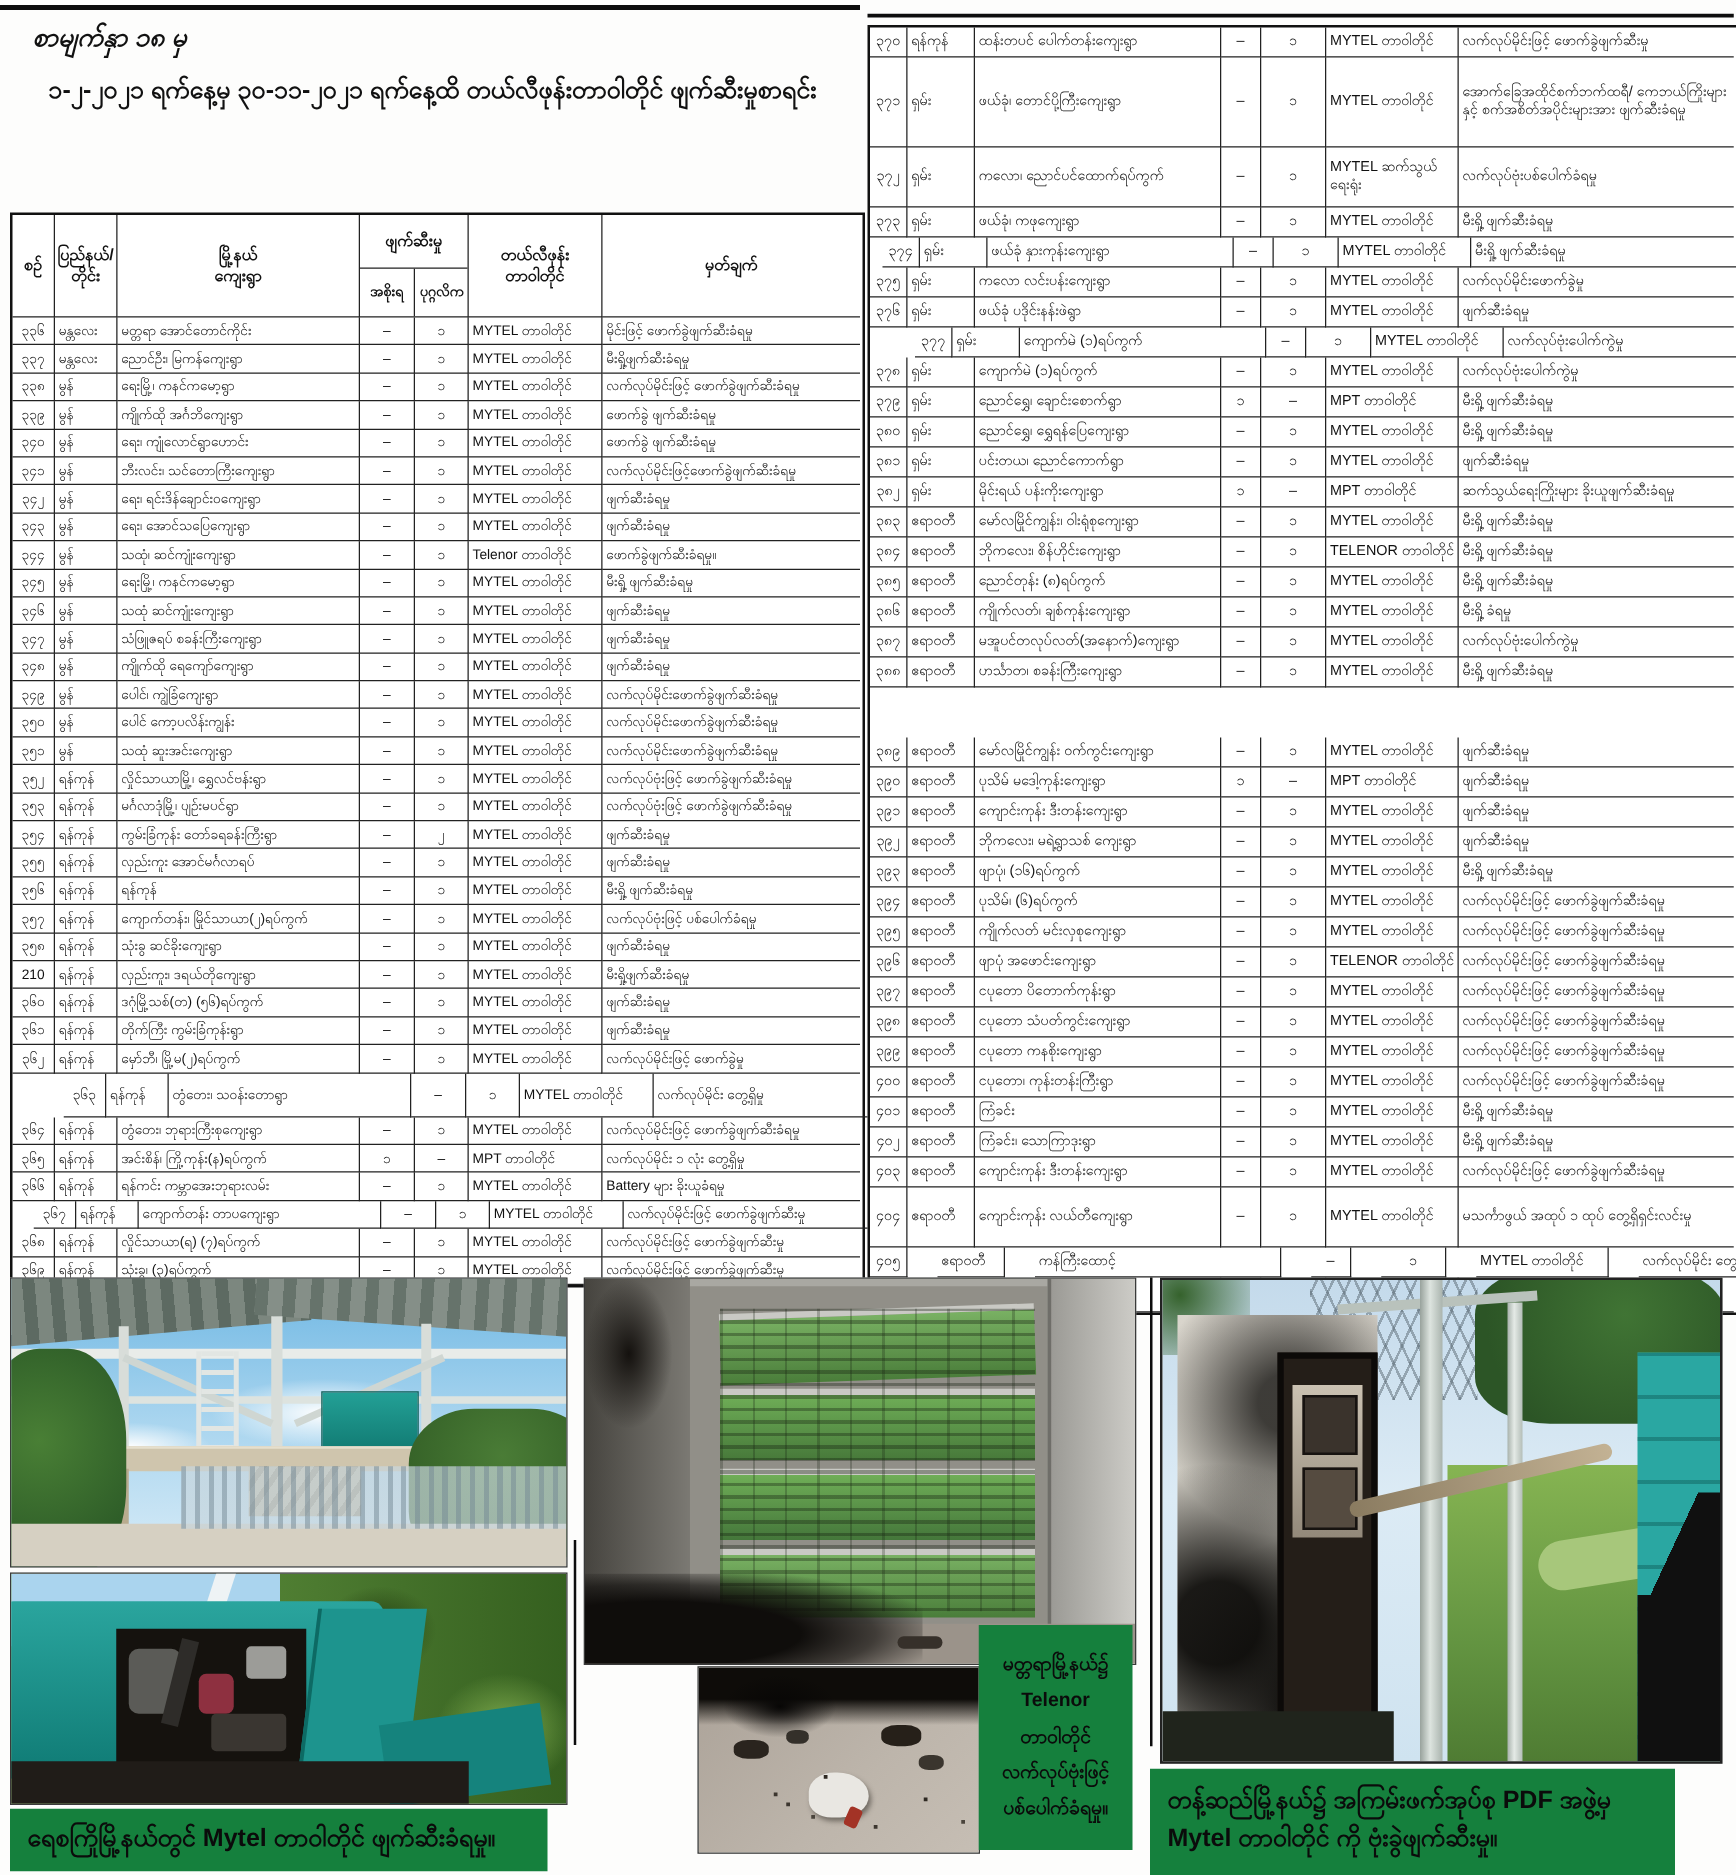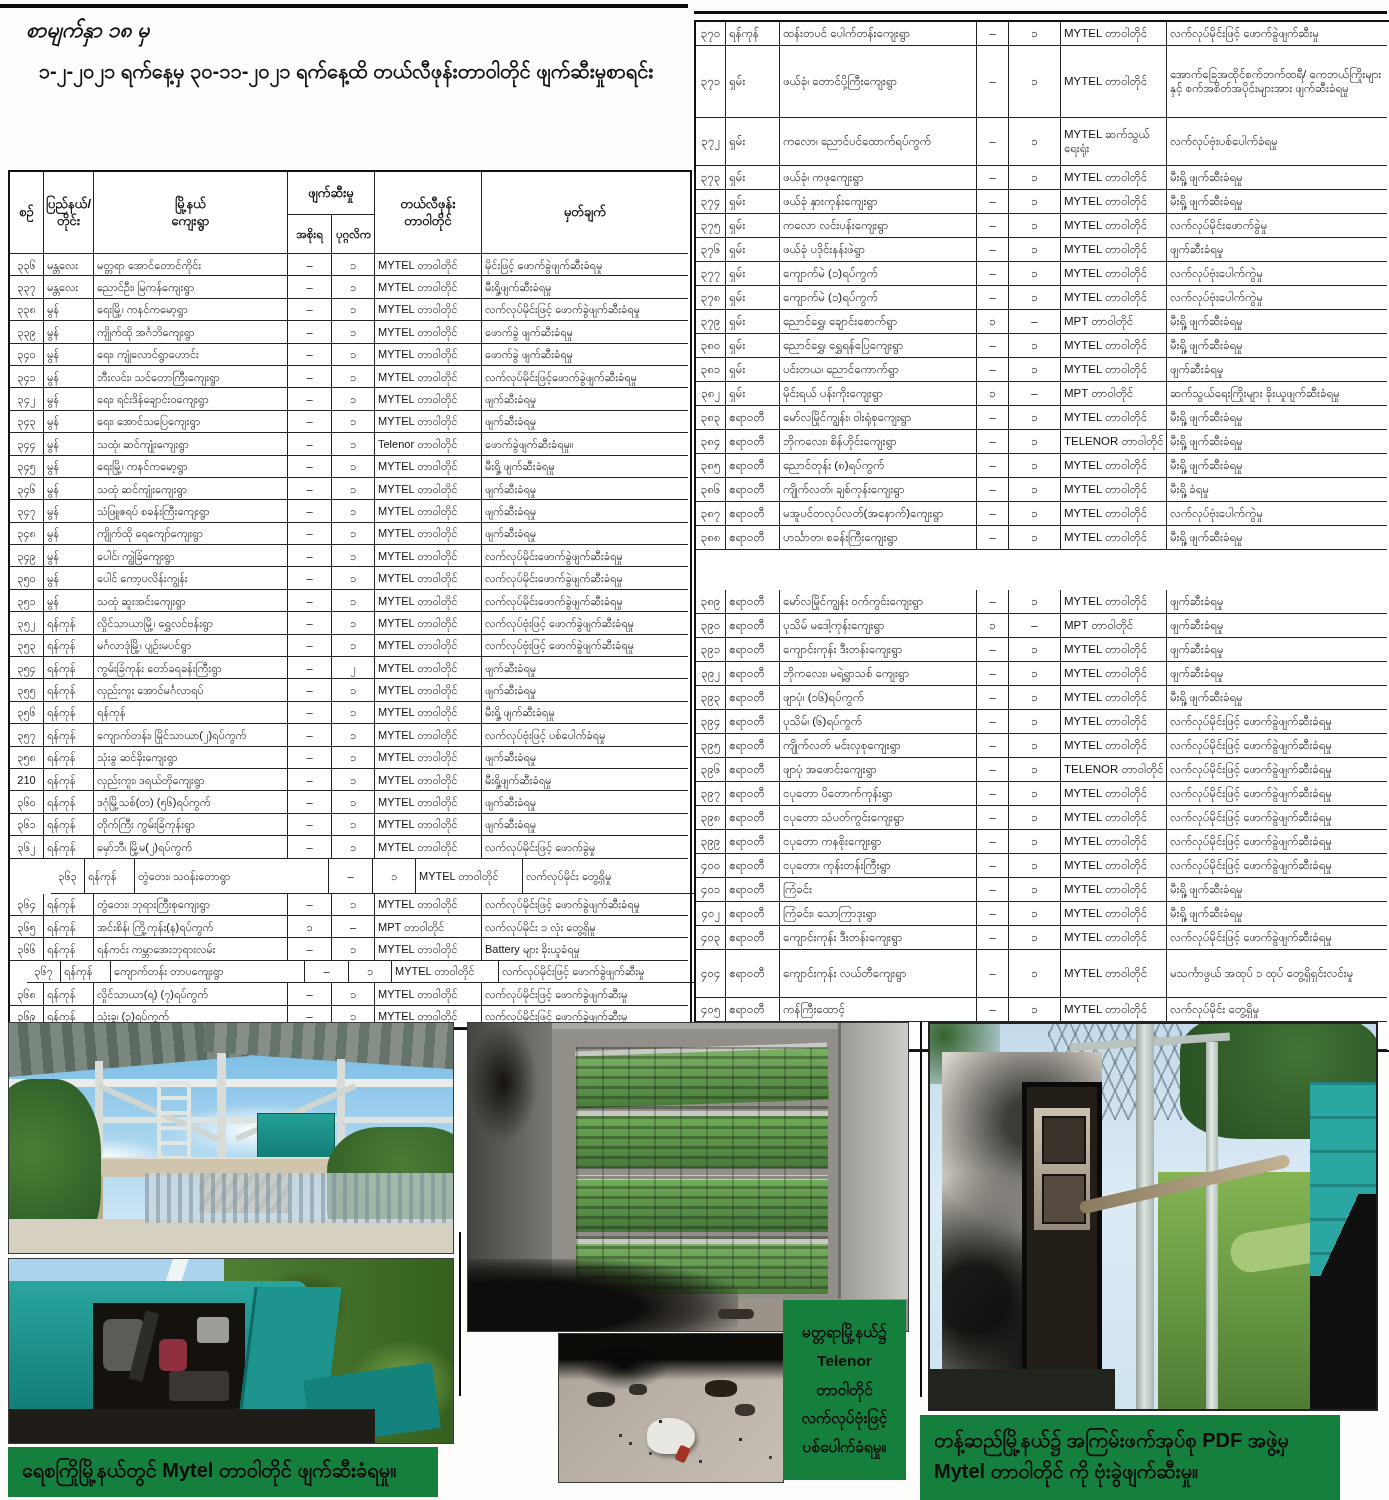--- a/index.html
+++ b/index.html
@@ -415,21 +415,21 @@
       </div>
       <div class="trow" style="height: 24px;">
         <div class="tcell c-no">၃၇၃</div>
         <div class="tcell c-region">ရှမ်း</div>
         <div class="tcell c-village">ဖယ်ခုံ၊ ကဖုကျေးရွာ</div>
         <div class="tcell c-gov">–</div>
         <div class="tcell c-priv">၁</div>
         <div class="tcell c-op">MYTEL တာဝါတိုင်</div>
         <div class="tcell c-remark">မီးရှို့ ဖျက်ဆီးခံရမှု</div>
       </div>
-      <div class="trow" style="height: 24px;">
+      <div class="trow" style="height: 24px; padding-left: 10px;">
         <div class="tcell c-no">၃၇၄</div>
         <div class="tcell c-region">ရှမ်း</div>
         <div class="tcell c-village">ဖယ်ခုံ နှားကုန်းကျေးရွာ</div>
         <div class="tcell c-gov">–</div>
         <div class="tcell c-priv">၁</div>
         <div class="tcell c-op">MYTEL တာဝါတိုင်</div>
         <div class="tcell c-remark">မီးရှို့ ဖျက်ဆီးခံရမှု</div>
       </div>
       <div class="trow" style="height: 24px;">
         <div class="tcell c-no">၃၇၅</div>
@@ -442,21 +442,21 @@
       </div>
       <div class="trow" style="height: 24px;">
         <div class="tcell c-no">၃၇၆</div>
         <div class="tcell c-region">ရှမ်း</div>
         <div class="tcell c-village">ဖယ်ခုံ ပဒိုင်းနန်းဖဲရွာ</div>
         <div class="tcell c-gov">–</div>
         <div class="tcell c-priv">၁</div>
         <div class="tcell c-op">MYTEL တာဝါတိုင်</div>
         <div class="tcell c-remark">ဖျက်ဆီးခံရမှု</div>
       </div>
-      <div class="trow" style="height: 24px;">
+      <div class="trow" style="height: 24px; margin-left: 36px;">
         <div class="tcell c-no">၃၇၇</div>
         <div class="tcell c-region">ရှမ်း</div>
         <div class="tcell c-village">ကျောက်မဲ (၁)ရပ်ကွက်</div>
         <div class="tcell c-gov">–</div>
         <div class="tcell c-priv">၁</div>
         <div class="tcell c-op">MYTEL တာဝါတိုင်</div>
         <div class="tcell c-remark">လက်လုပ်ဗုံးပေါက်ကွဲမှု</div>
       </div>
       <div class="trow" style="height: 24px;">
         <div class="tcell c-no">၃၇၈</div>
@@ -694,21 +694,21 @@
       </div>
       <div class="trow wrap" style="height: 48px;">
         <div class="tcell c-no">၄၀၄</div>
         <div class="tcell c-region">ဧရာဝတီ</div>
         <div class="tcell c-village">ကျောင်းကုန်း လယ်တီကျေးရွာ</div>
         <div class="tcell c-gov">–</div>
         <div class="tcell c-priv">၁</div>
         <div class="tcell c-op">MYTEL တာဝါတိုင်</div>
         <div class="tcell c-remark">မသင်္ကာဖွယ် အထုပ် ၁ ထုပ် တွေ့ရှိရှင်းလင်းမှု</div>
       </div>
-      <div class="trow" style="height: 24px;">
+      <div class="trow" style="height: 24px; gap: 24px;">
         <div class="tcell c-no">၄၀၅</div>
         <div class="tcell c-region">ဧရာဝတီ</div>
         <div class="tcell c-village">ကန်ကြီးထောင့်</div>
         <div class="tcell c-gov">–</div>
         <div class="tcell c-priv">၁</div>
         <div class="tcell c-op">MYTEL တာဝါတိုင်</div>
         <div class="tcell c-remark">လက်လုပ်မိုင်း တွေ့ရှိမှု</div>
       </div>
     </div>
   <div class="trow total-row">

